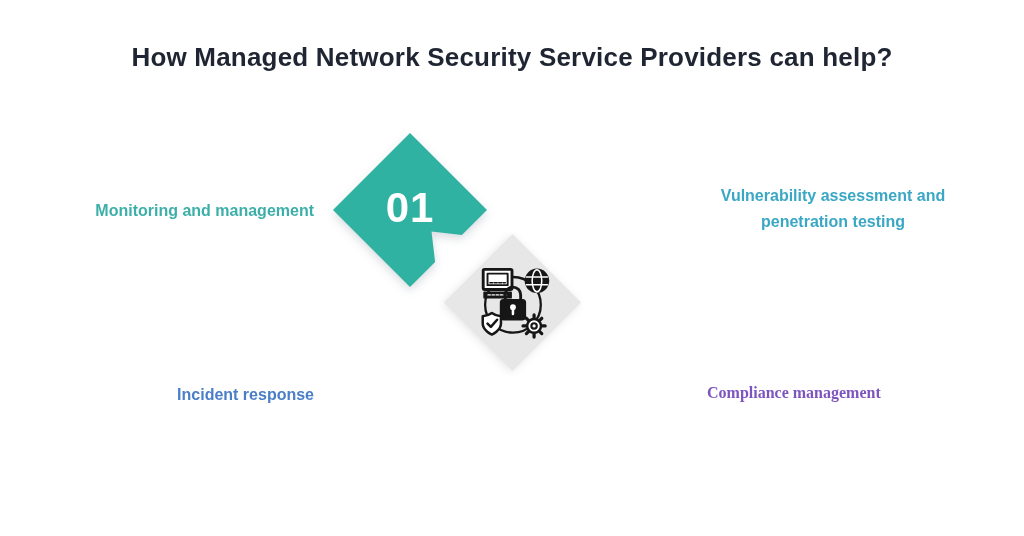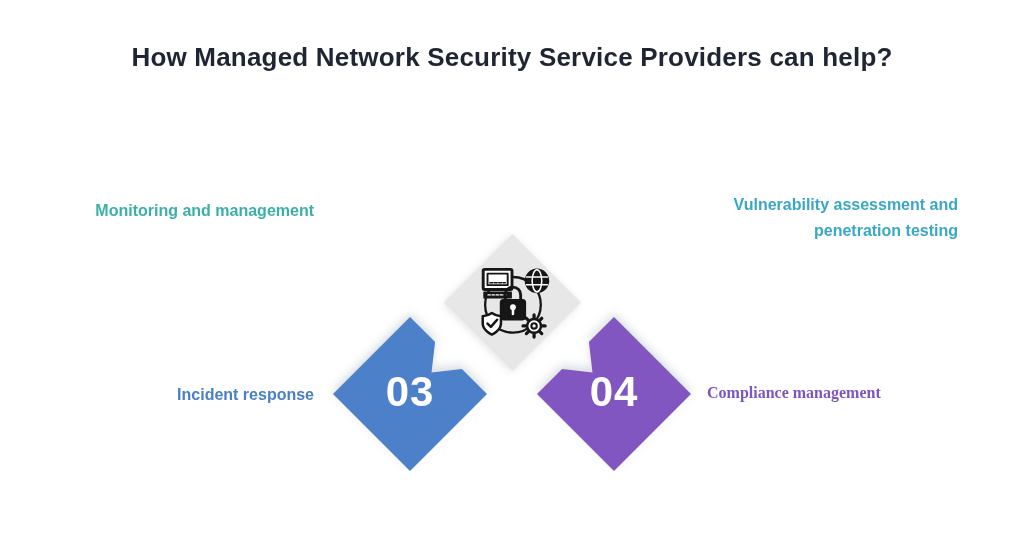--- a/index.html
+++ b/index.html
@@ -43,46 +43,40 @@
   }
   .center-icon{
     position:absolute;left:464px;top:253px;width:96px;height:96px;
   }
 
   .side-label{
     position:absolute;
     font-size:16px;font-weight:700;line-height:26px;
   }
   .label-01{right:710px;top:198px;width:320px;text-align:right;}
-  .label-02{left:708px;top:192px;width:250px;text-align:right;}
+  .label-02{left:708px;top:183px;width:250px;text-align:center;}
   .label-03{right:710px;top:382px;width:320px;text-align:right;}
   .label-04{left:707px;top:380px;width:300px;text-align:left;}
 </style>
 </head>
 <body>
 
 <div class="stage">
 
   <div class="title">How Managed Network Security Service Providers can help?</div>
 
+  <div class="diamond-card d01">
+    <svg viewBox="0 0 160 160">
+      <polygon points="80,3 157,80 131.9,105.1 101.5,101.5 105.1,131.9 80,157 3,80" fill="#2FB2A2"></polygon>
+    </svg>
+    <div class="diamond-number">01</div>
+  </div>
 
 
-  <div class="diamond-card d03">
-    <svg viewBox="0 0 160 160" class="flip-y">
-      <polygon points="80,3 157,80 131.9,105.1 101.5,101.5 105.1,131.9 80,157 3,80" fill="#4C80C8"></polygon>
-    </svg>
-    <div class="diamond-number">03</div>
-  </div>
 
-  <div class="diamond-card d04">
-    <svg viewBox="0 0 160 160" class="flip-xy">
-      <polygon points="80,3 157,80 131.9,105.1 101.5,101.5 105.1,131.9 80,157 3,80" fill="#8156C1"></polygon>
-    </svg>
-    <div class="diamond-number">04</div>
-  </div>
 
   <div class="center-diamond" style="background-color: rgb(231, 231, 232);"></div>
 
   <svg class="center-icon" viewBox="0 0 100 100" fill="none" stroke="#161616" stroke-width="2.4" stroke-linecap="round" stroke-linejoin="round">
 
     <circle cx="51" cy="54" r="29"></circle>
 
     <g>
       <rect x="20" y="17" width="30" height="21" rx="1.5" fill="#ffffff" stroke-width="3"></rect>
       <rect x="24.5" y="21.5" width="21" height="12" stroke-width="2"></rect>

